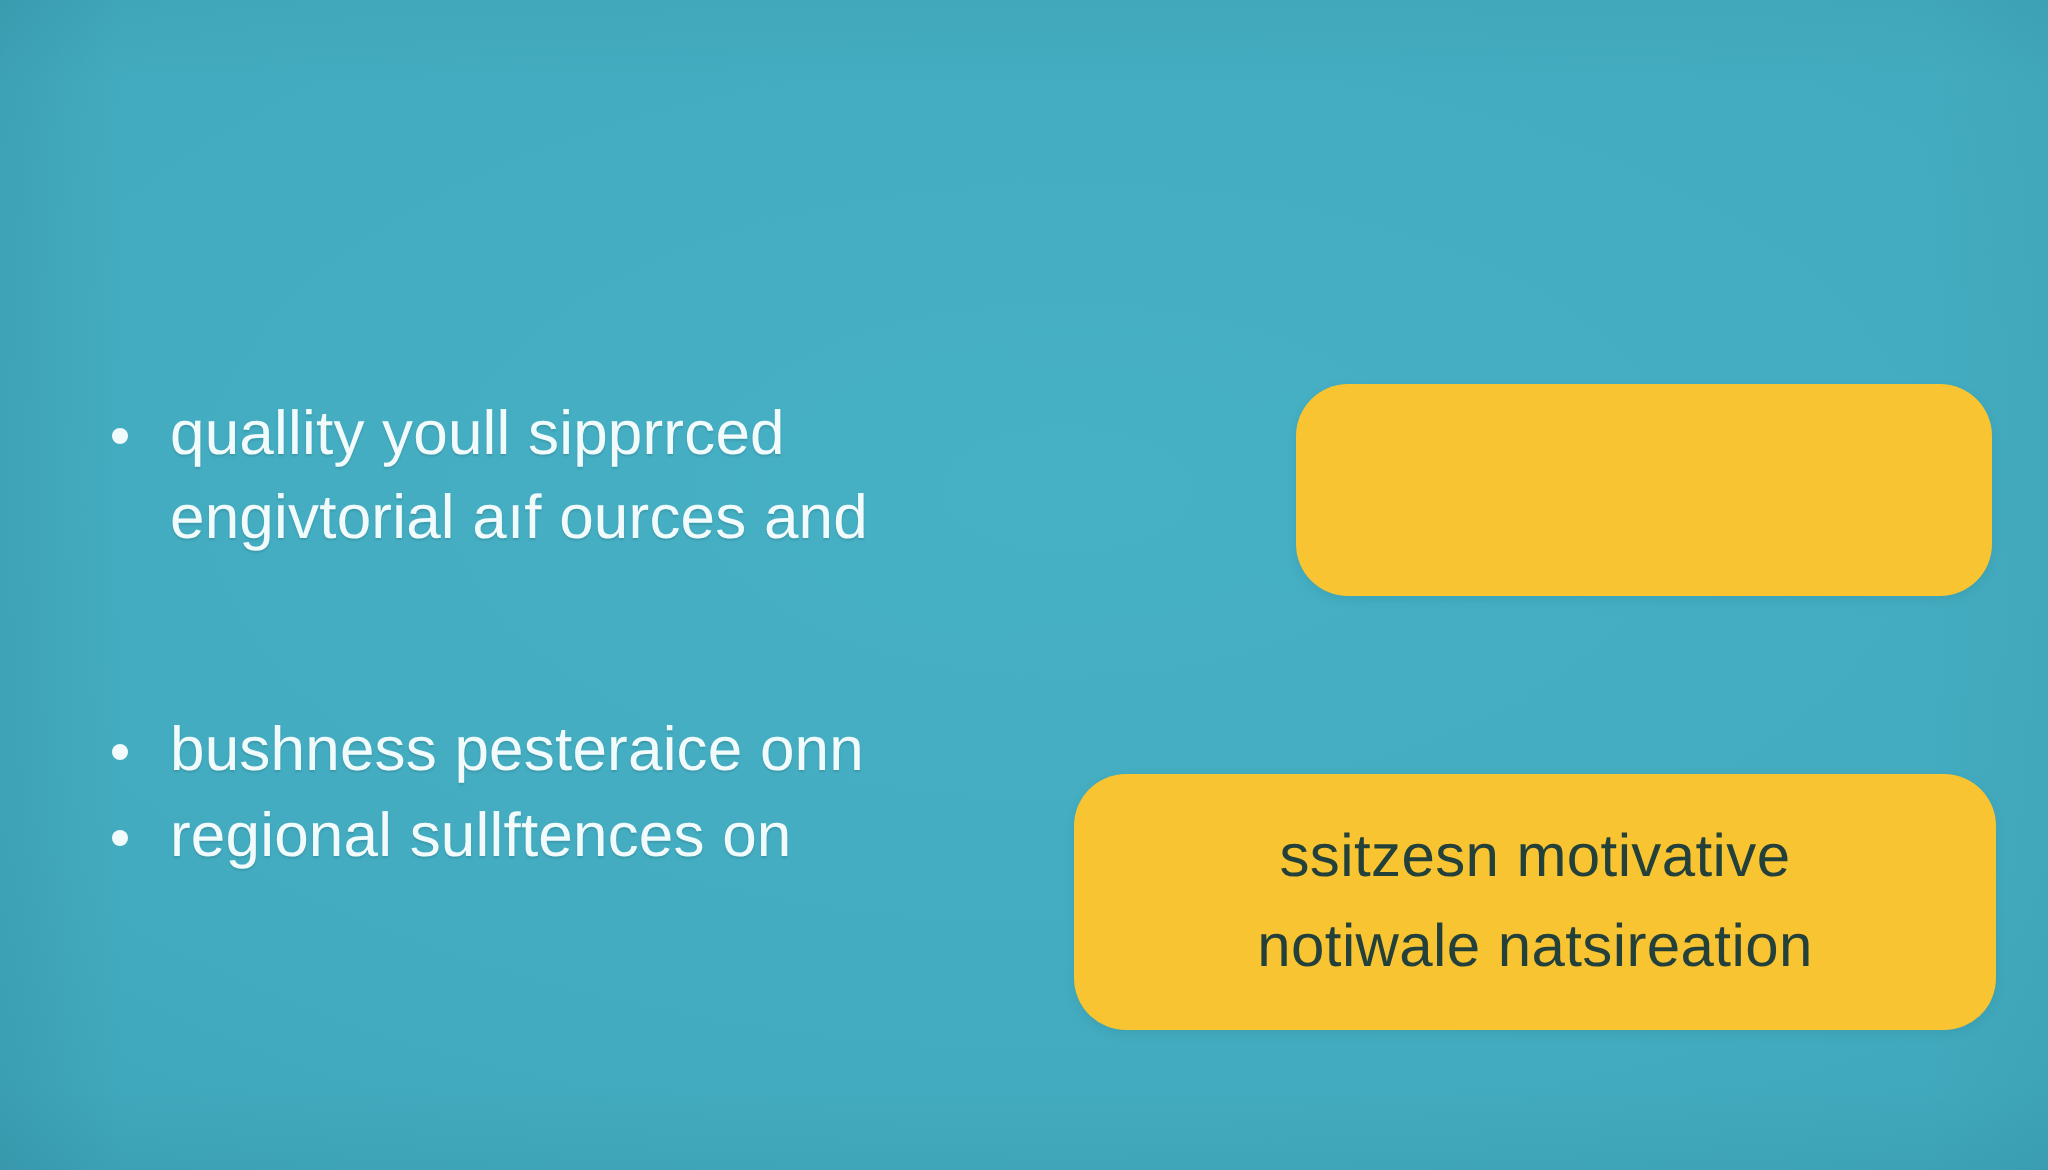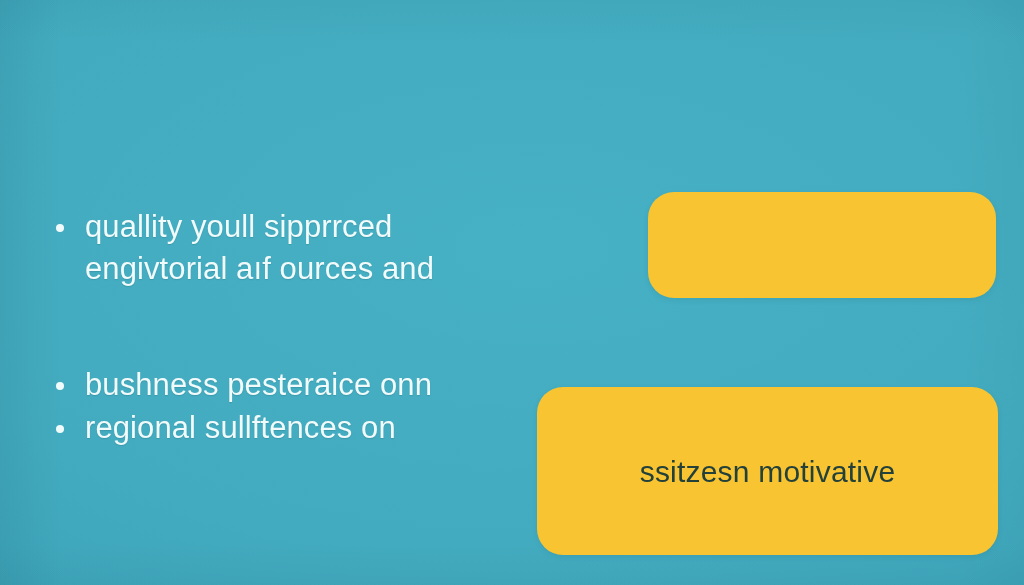--- a/index.html
+++ b/index.html
@@ -29,21 +29,21 @@
     background:
       linear-gradient(to right, rgba(24,80,96,0.10) 0%, rgba(24,80,96,0.00) 6%, rgba(24,80,96,0.00) 94%, rgba(24,80,96,0.05) 100%),
       linear-gradient(to bottom, rgba(24,80,96,0.05) 0%, rgba(24,80,96,0.00) 7%, rgba(24,80,96,0.00) 93%, rgba(24,80,96,0.06) 100%);
     pointer-events: none;
   }
 
   
   #bullet-column {
     position: absolute;
     left: 52px;
-    top: 206px;
+    top: 196px;
     width: 450px;
   }
   .bullet-group {
     position: relative;
   }
   .bullet-group + .bullet-group {
     margin-top: 74px;
   }
   .bullet-item {
     position: relative;
@@ -79,21 +79,21 @@
   #card-top {
     left: 648px;
     top: 192px;
     width: 348px;
     height: 106px;
   }
   #card-bottom {
     left: 537px;
     top: 387px;
     width: 461px;
-    height: 168px;
+    height: 128px;
     display: flex;
     align-items: center;
     justify-content: center;
   }
   #card-bottom-text {
     color: #23413a;
     font-size: 30px;
     line-height: 45px;
     text-align: center;
     letter-spacing: 0.2px;
@@ -132,16 +132,17 @@
 
   </div>
 
   <div class="card" id="card-top">
     <span></span>
   </div>
 
   <div class="card" id="card-bottom">
     <div id="card-bottom-text">
       <span class="card-line">ssitzesn motivative</span>
+      <span class="card-line">notiwale natsireation</span>
     </div>
   </div>
 
 </div>
 
 </body></html>

